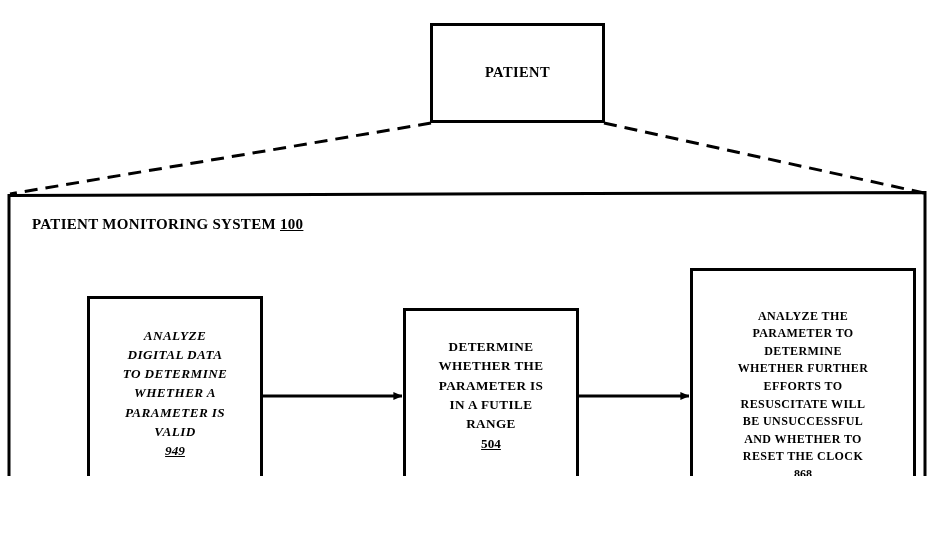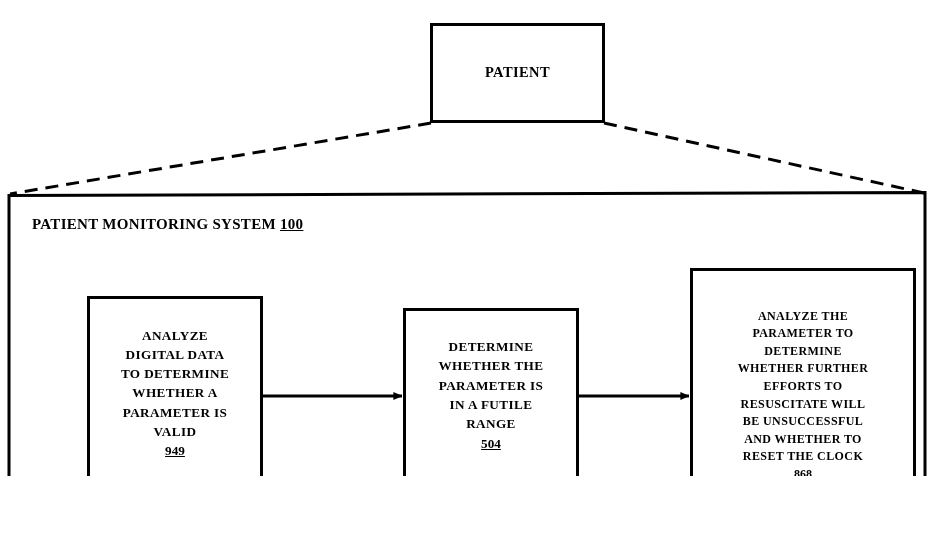--- a/index.html
+++ b/index.html
@@ -96,20 +96,21 @@
   
   #step-box-502 {
     left: 87px;
     top: 276px;
     width: 176px;
     height: 194px;
   }
   #step-box-502 .node-text,
   #step-box-502 .node-ref {
     font-size: 13.2px;
+    font-style: italic;
   }
 
   #step-box-504 {
     left: 403px;
     top: 288px;
     width: 176px;
     height: 174px;
   }
   #step-box-504 .node-text,
   #step-box-504 .node-ref {

